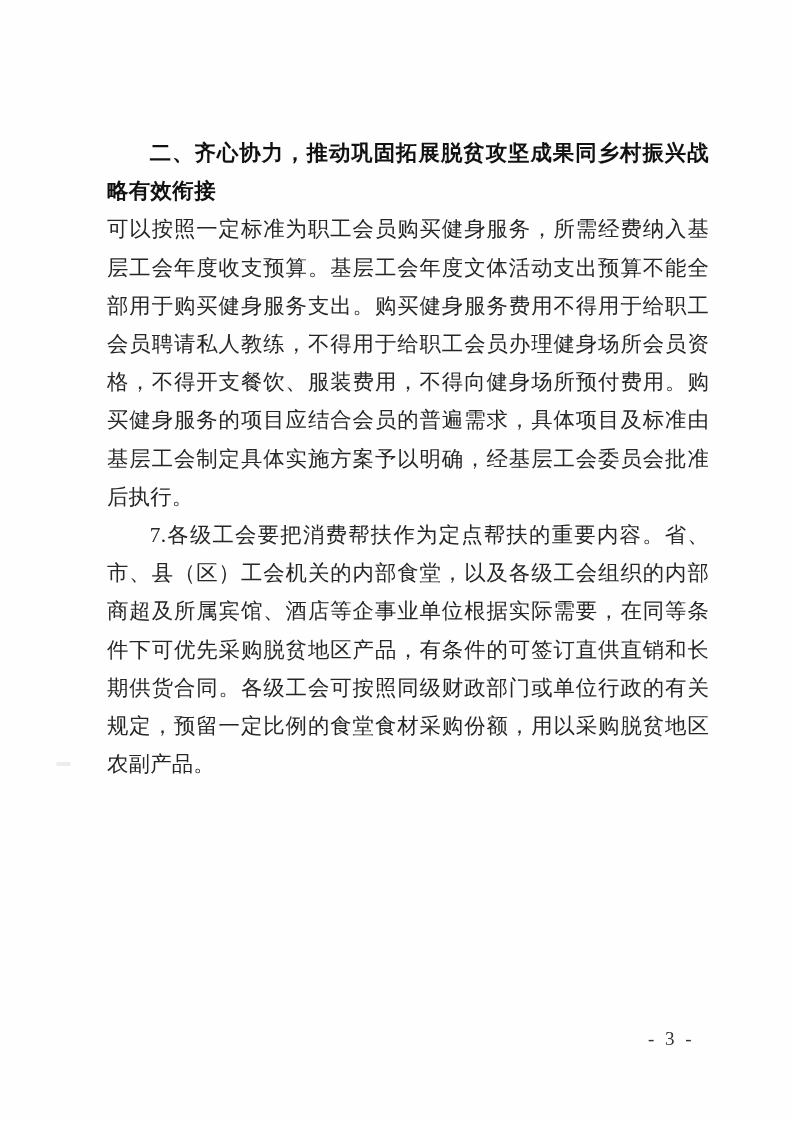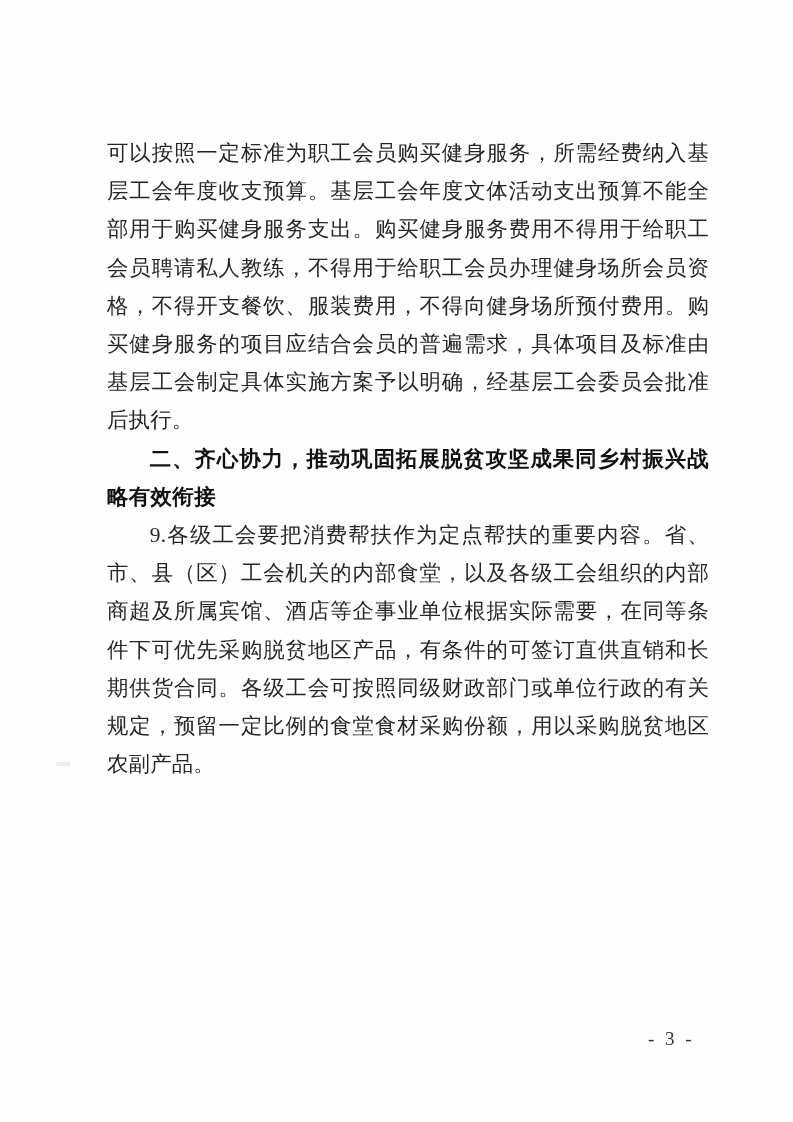--- a/index.html
+++ b/index.html
@@ -53,21 +53,21 @@
     height: 4px;
     background: #ececec;
     border-radius: 2px;
   }
 </style>
 </head>
 <body>
 
 <div class="page">
   <div class="content">
+    <p class="para heading indent">二、齐心协力，推动巩固拓展脱贫攻坚成果同乡村振兴战略有效衔接</p>
     <p class="para">可以按照一定标准为职工会员购买健身服务，所需经费纳入基层工会年度收支预算。基层工会年度文体活动支出预算不能全部用于购买健身服务支出。购买健身服务费用不得用于给职工会员聘请私人教练，不得用于给职工会员办理健身场所会员资格，不得开支餐饮、服装费用，不得向健身场所预付费用。购买健身服务的项目应结合会员的普遍需求，具体项目及标准由基层工会制定具体实施方案予以明确，经基层工会委员会批准后执行。</p>
-    <p class="para heading indent">二、齐心协力，推动巩固拓展脱贫攻坚成果同乡村振兴战略有效衔接</p>
-    <p class="para indent">9.各级工会要把消费帮扶作为定点帮扶的重要内容。省、市、县（区）工会机关的内部食堂，以及各级工会组织的内部商超及所属宾馆、酒店等企事业单位根据实际需要，在同等条件下可优先采购脱贫地区产品，有条件的可签订直供直销和长期供货合同。各级工会可按照同级财政部门或单位行政的有关规定，预留一定比例的食堂食材采购份额，用以采购脱贫地区农副产品。</p>
+    <p class="para indent">7.各级工会要把消费帮扶作为定点帮扶的重要内容。省、市、县（区）工会机关的内部食堂，以及各级工会组织的内部商超及所属宾馆、酒店等企事业单位根据实际需要，在同等条件下可优先采购脱贫地区产品，有条件的可签订直供直销和长期供货合同。各级工会可按照同级财政部门或单位行政的有关规定，预留一定比例的食堂食材采购份额，用以采购脱贫地区农副产品。</p>
   </div>
 
   <div class="scan-artifact"></div>
 
   <div class="page-number">- 3 -</div>
 </div>
 
 </body></html>

